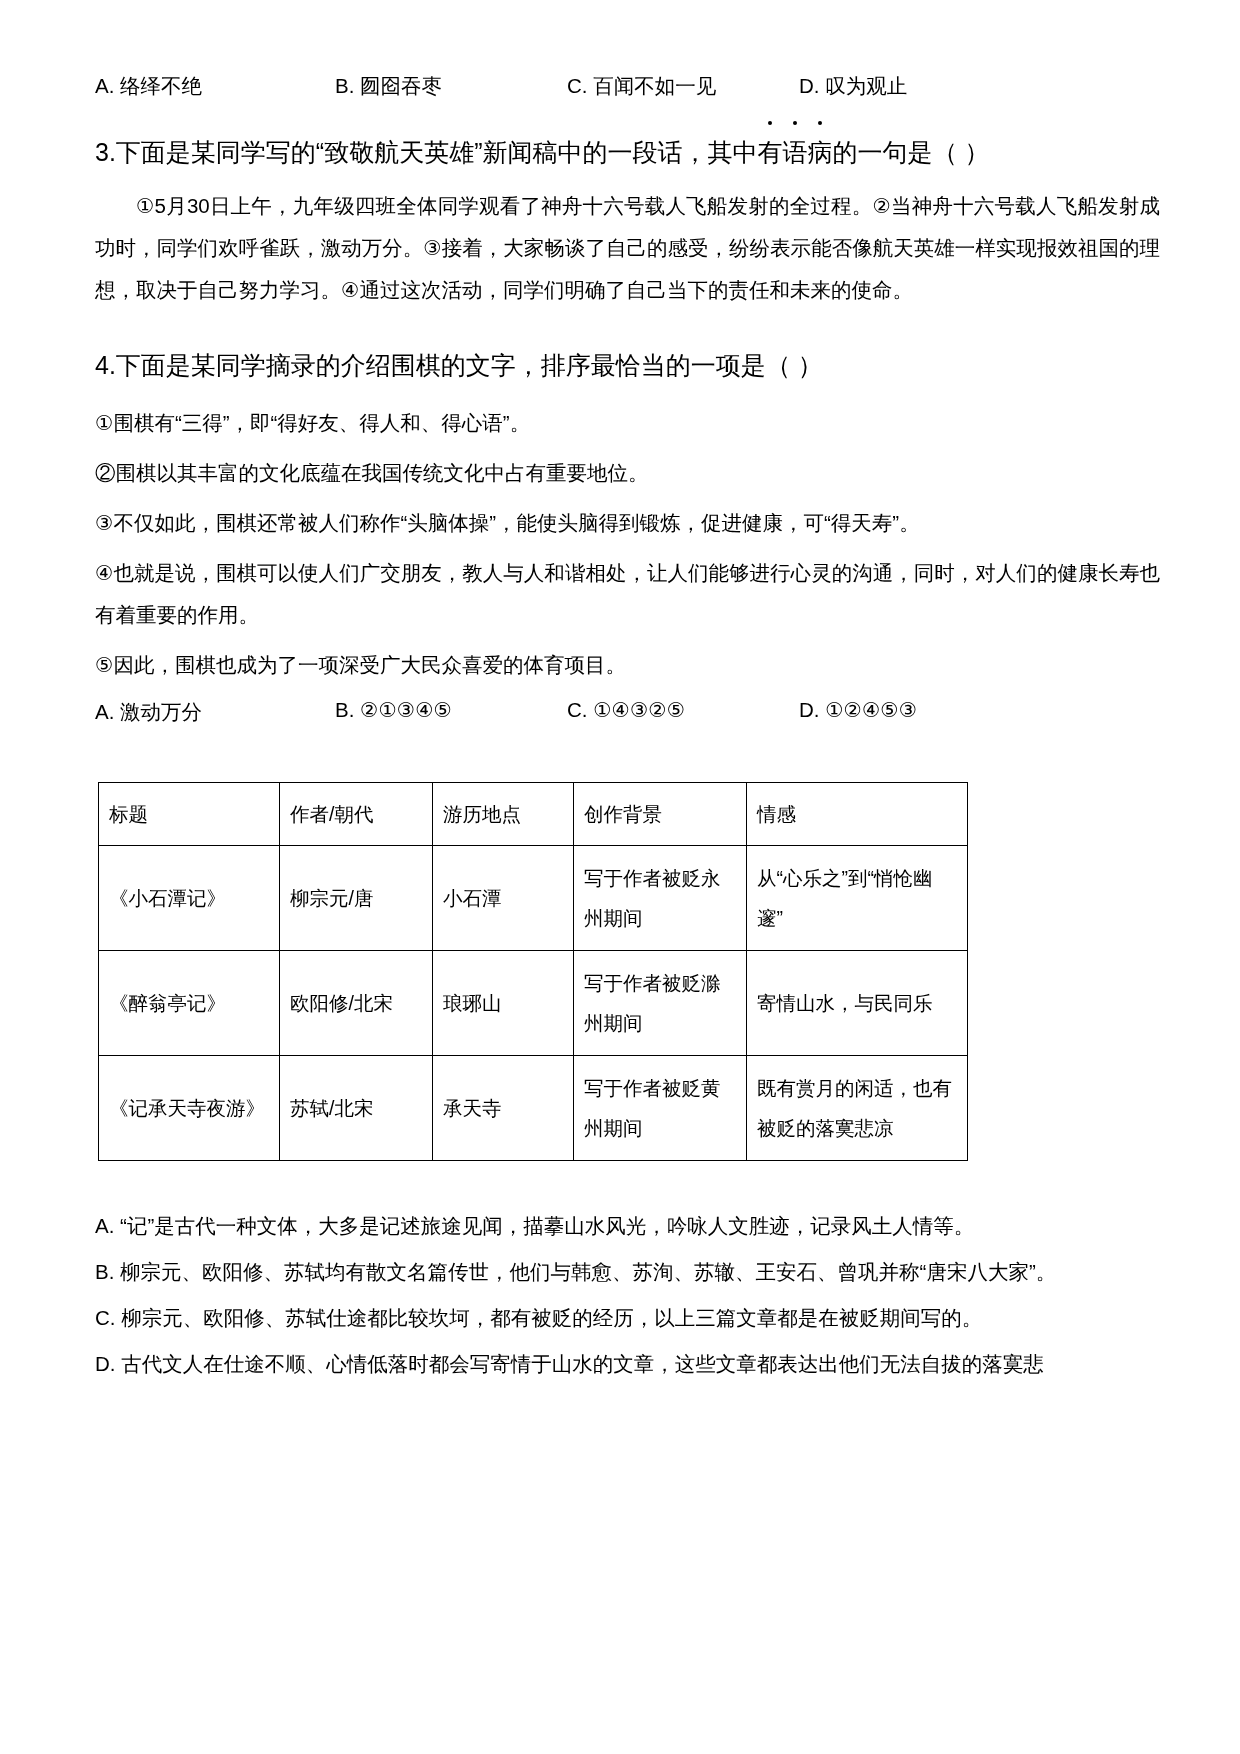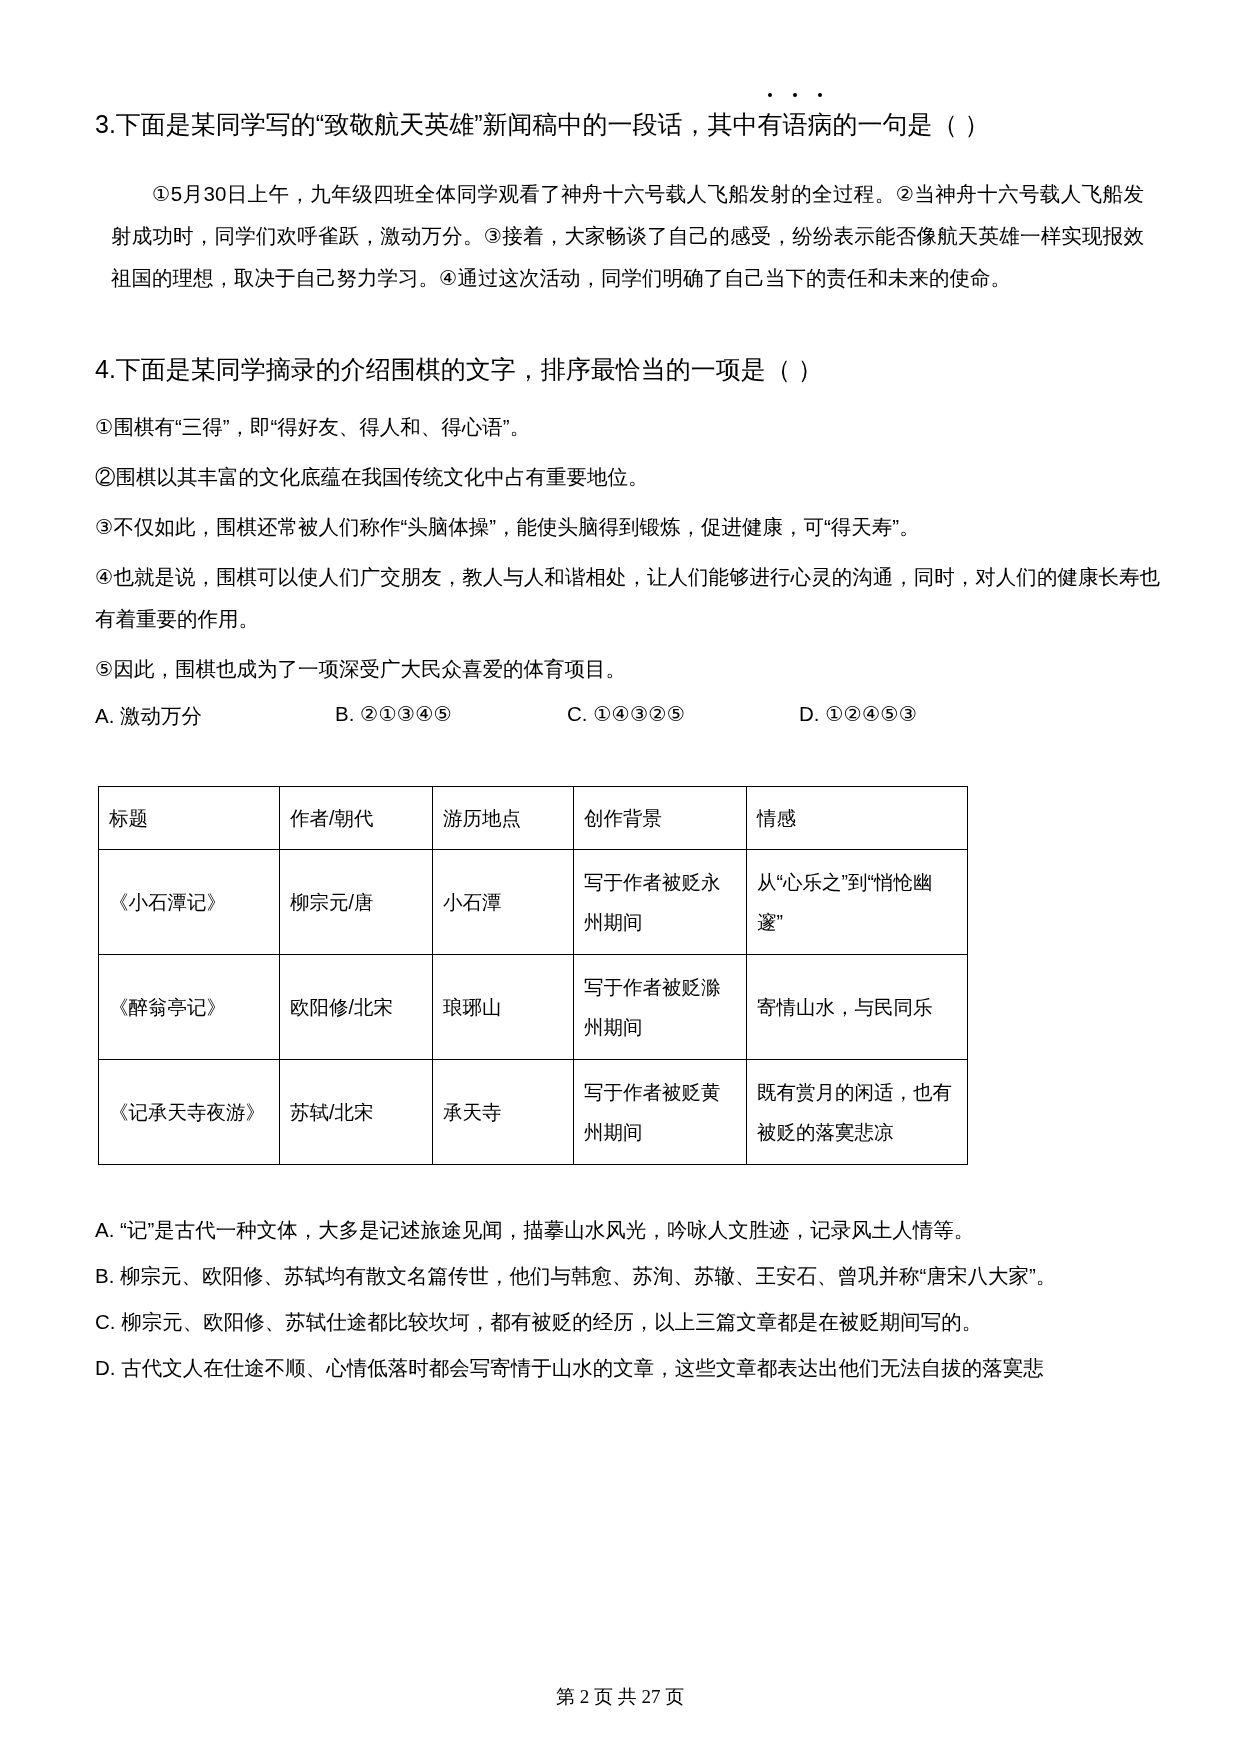--- a/index.html
+++ b/index.html
@@ -117,34 +117,40 @@
   .sp-26 { height: 26px; }
   .sp-30 { height: 30px; }
   .sp-36 { height: 36px; }
   .sp-44 { height: 44px; }
 </style>
 </head>
 <body>
 
 <div class="page">
 
+  <div class="opt-row">
+    <span class="opt opt-w1">A. 络绎不绝</span>
+    <span class="opt opt-w2">B. 囫囵吞枣</span>
+    <span class="opt opt-w3">C. 百闻不如一见</span>
+    <span class="opt">D. 叹为观止</span>
+  </div>
 
   <div class="sp-36"></div>
 
   <div class="q-line">
     <span>3.</span><span>下面是某同学写的“致敬航天英雄”新闻稿中的一段话，其中</span><span class="dotted"><span class="dots">
           <i></i>
           <i></i>
           <i></i>
         </span><span>有语病</span></span><span>的一句是（    ）</span>
   </div>
 
   <div class="sp-16"></div>
 
-  <p class="para" style="text-indent:2em;margin:16px;">①5月30日上午，九年级四班全体同学观看了神舟十六号载人飞船发射的全过程。②当神舟十六号载人飞船发射成功时，同学们欢呼雀跃，激动万分。③接着，大家畅谈了自己的感受，纷纷表示能否像航天英雄一样实现报效祖国的理想，取决于自己努力学习。④通过这次活动，同学们明确了自己当下的责任和未来的使命。</p>
+  <p class="para" style="text-indent:2em;margin:0;">①5月30日上午，九年级四班全体同学观看了神舟十六号载人飞船发射的全过程。②当神舟十六号载人飞船发射成功时，同学们欢呼雀跃，激动万分。③接着，大家畅谈了自己的感受，纷纷表示能否像航天英雄一样实现报效祖国的理想，取决于自己努力学习。④通过这次活动，同学们明确了自己当下的责任和未来的使命。</p>
 
   <div class="sp-12"></div>
 
 
   <div class="sp-26"></div>
 
   <div class="q-line">
     <span>4.</span><span>下面是某同学摘录的介绍围棋的文字，排序最恰当的一项是（    ）</span>
   </div>
 
@@ -210,15 +216,14 @@
   <div class="sp-44"></div>
 
   <p class="para" style="margin:0;">A. “记”是古代一种文体，大多是记述旅途见闻，描摹山水风光，吟咏人文胜迹，记录风土人情等。</p>
   <div class="sp-4"></div>
   <p class="para" style="margin:0;">B. 柳宗元、欧阳修、苏轼均有散文名篇传世，他们与韩愈、苏洵、苏辙、王安石、曾巩并称“唐宋八大家”。</p>
   <div class="sp-4"></div>
   <p class="para" style="margin:0;">C. 柳宗元、欧阳修、苏轼仕途都比较坎坷，都有被贬的经历，以上三篇文章都是在被贬期间写的。</p>
   <div class="sp-4"></div>
   <p class="para" style="margin:0;white-space:nowrap;">D. 古代文人在仕途不顺、心情低落时都会写寄情于山水的文章，这些文章都表达出他们无法自拔的落寞悲</p>
 
-  <div class="footer">第 2 页 共 27 页</div>
 
 </div>
 
 </body></html>

